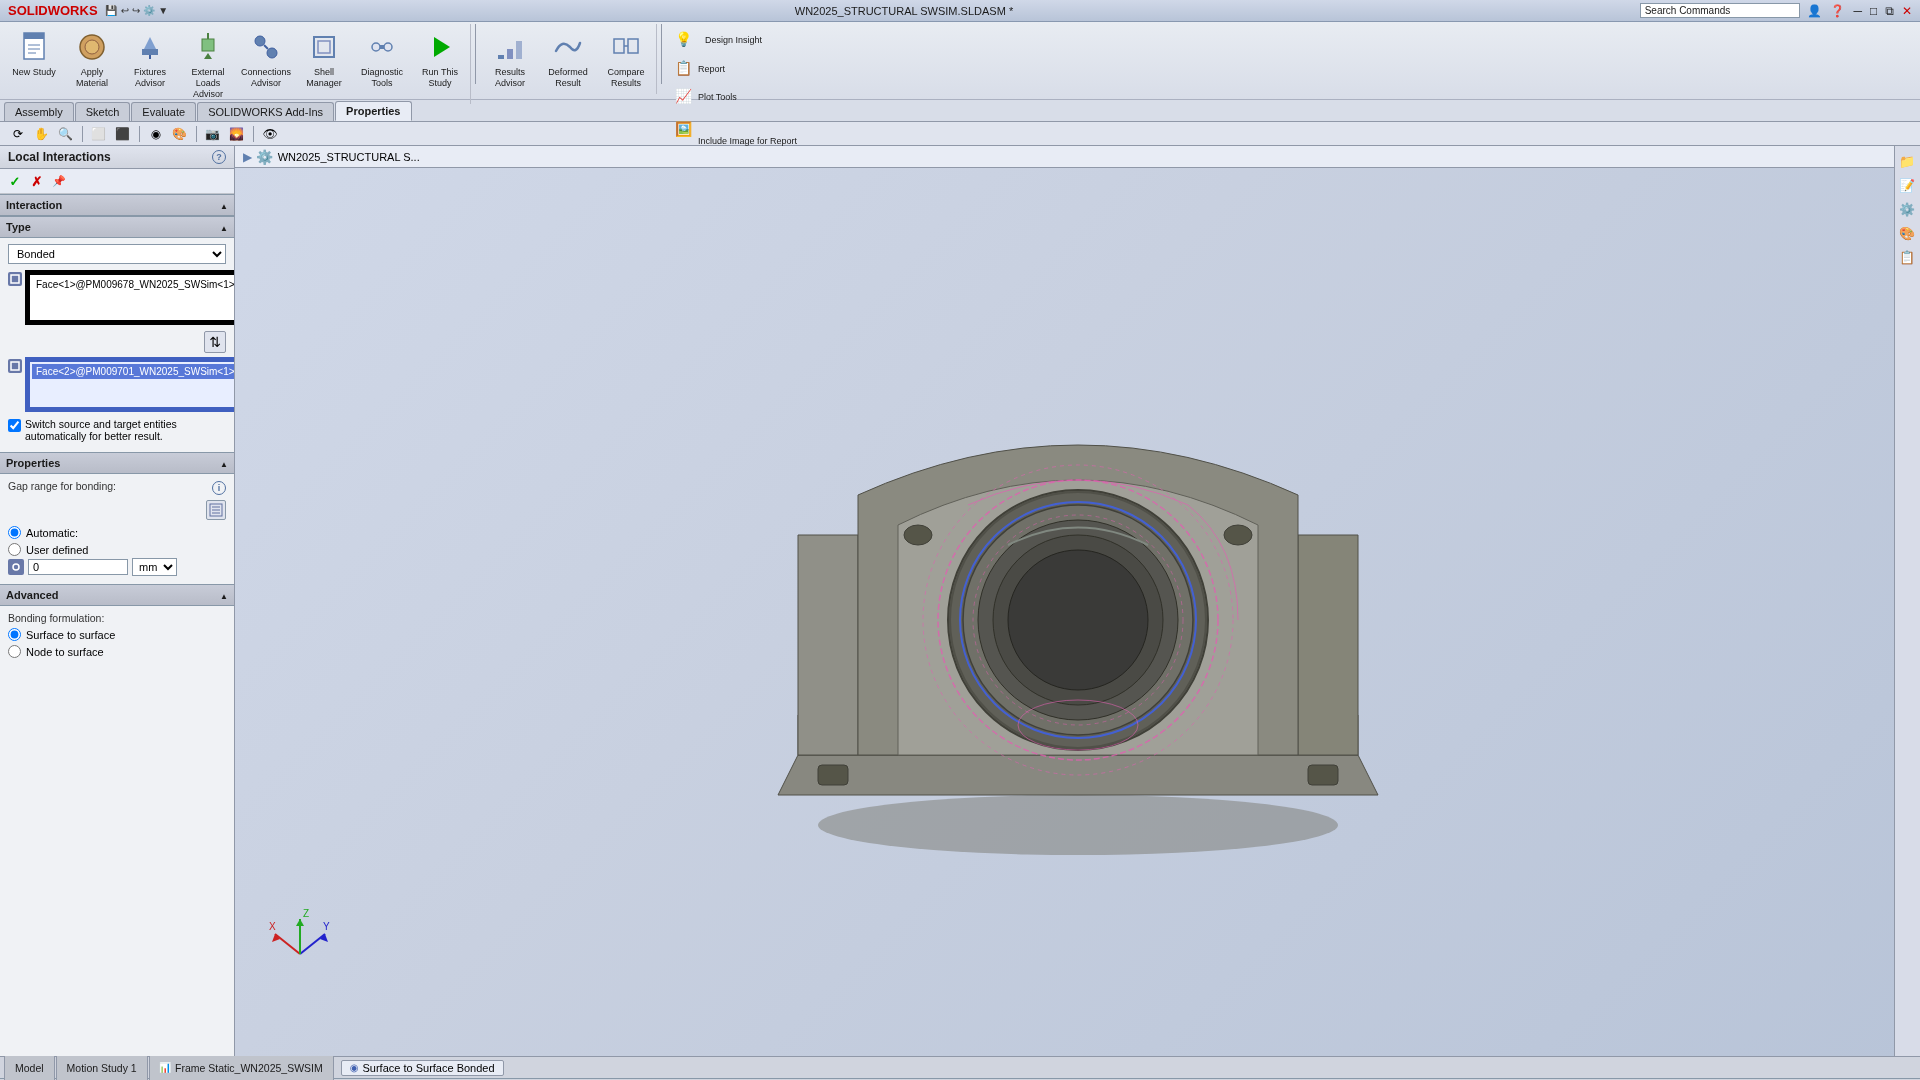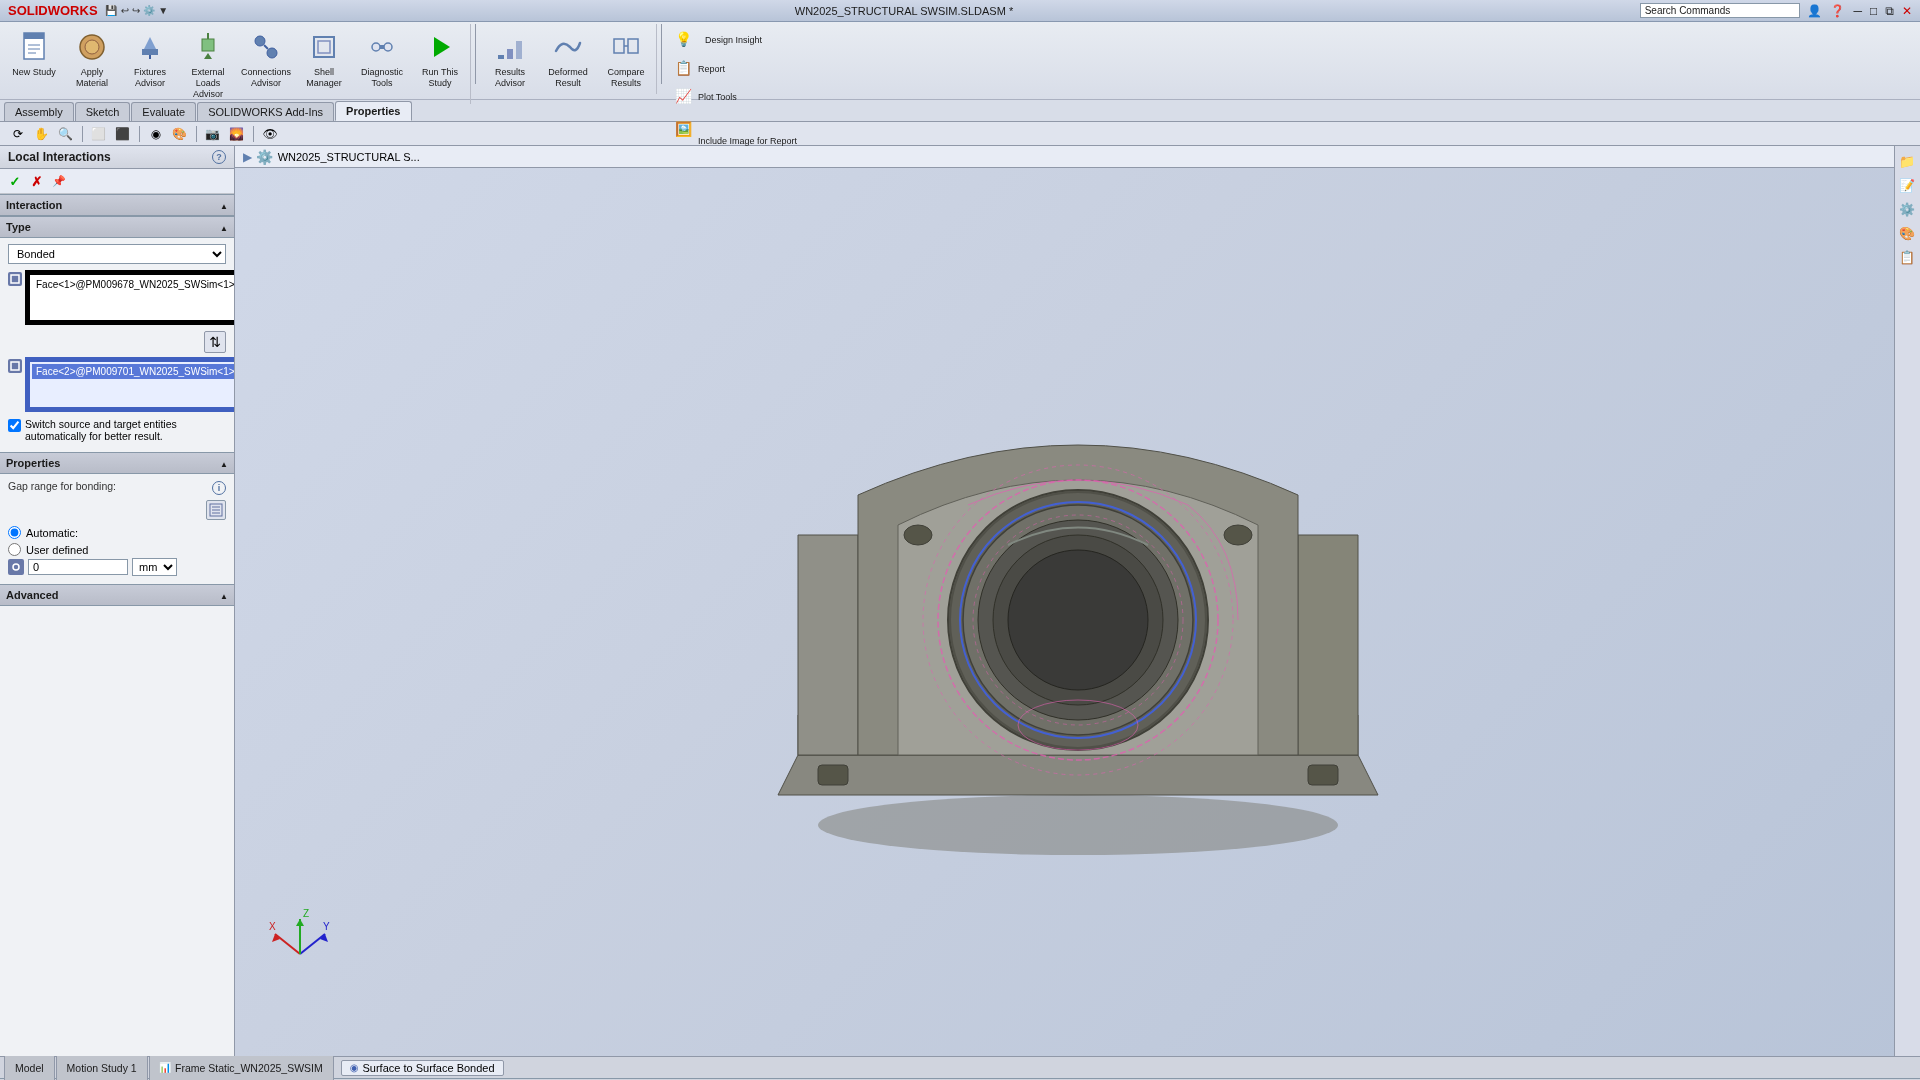--- a/index.html
+++ b/index.html
@@ -648,20 +648,33 @@
             <option>in</option>
             <option>m</option>
           </select>
         </div>
       </div>
 
       <div class="section-header">
         <span>Advanced</span>
         <span class="chevron-up"></span>
       </div>
+      <div class="section-content">
+        <div class="prop-sublabel">Bonding formulation:</div>
+        <div class="radio-group">
+          <label class="radio-item">
+            <input type="radio" name="bonding" checked="" style="">
+            <span>Surface to surface</span>
+          </label>
+          <label class="radio-item">
+            <input type="radio" name="bonding" style="">
+            <span>Node to surface</span>
+          </label>
+        </div>
+      </div>
 
     </div>
   </div>
 
   <div class="canvas-area">
 
     <div class="tree-strip">
       <span style="color:#6080b0; font-size:12px;">▶</span>
       <span style="font-size:14px;">⚙️</span>
       <span>WN2025_STRUCTURAL S...</span>

